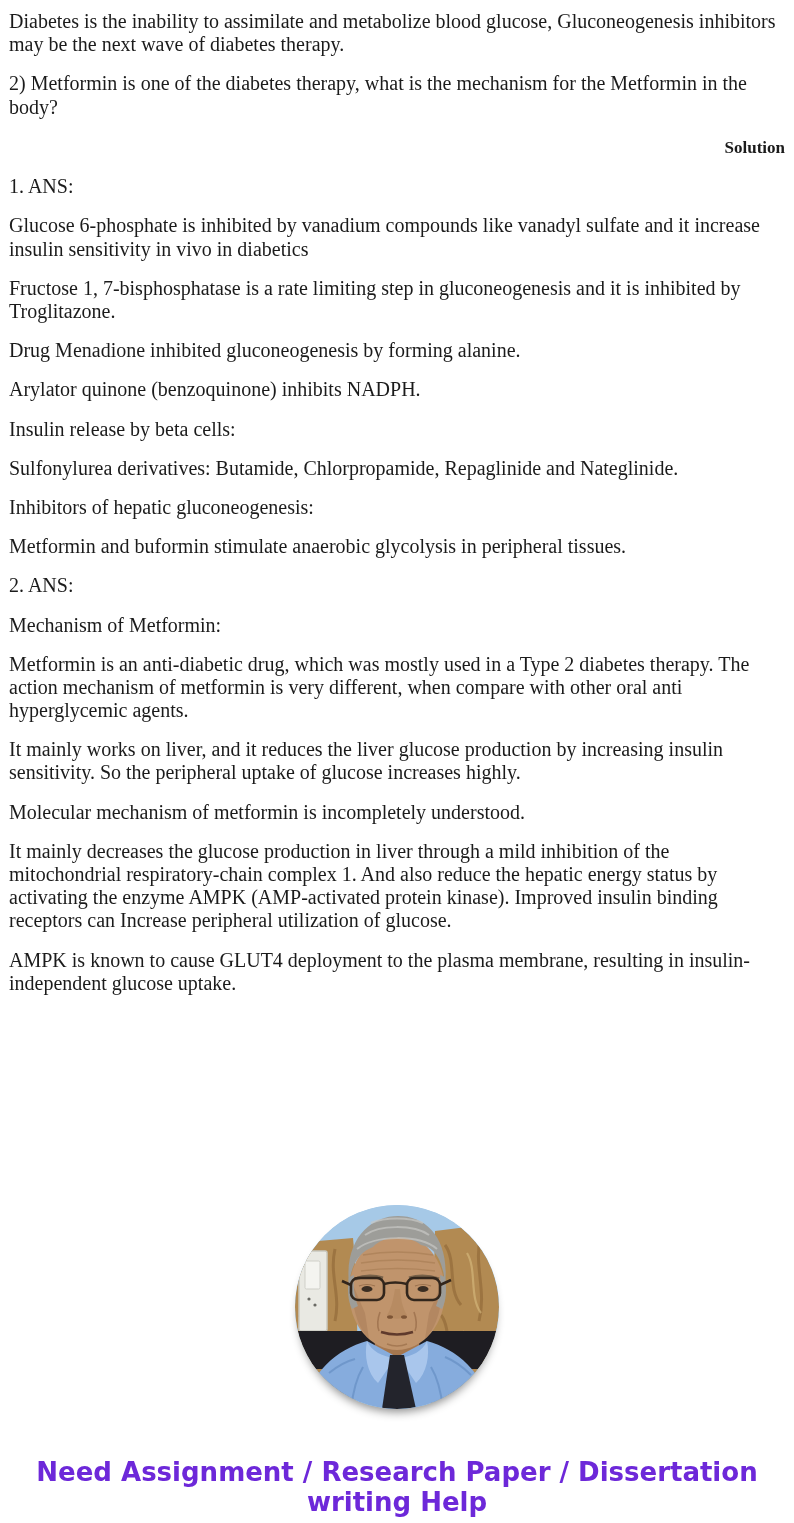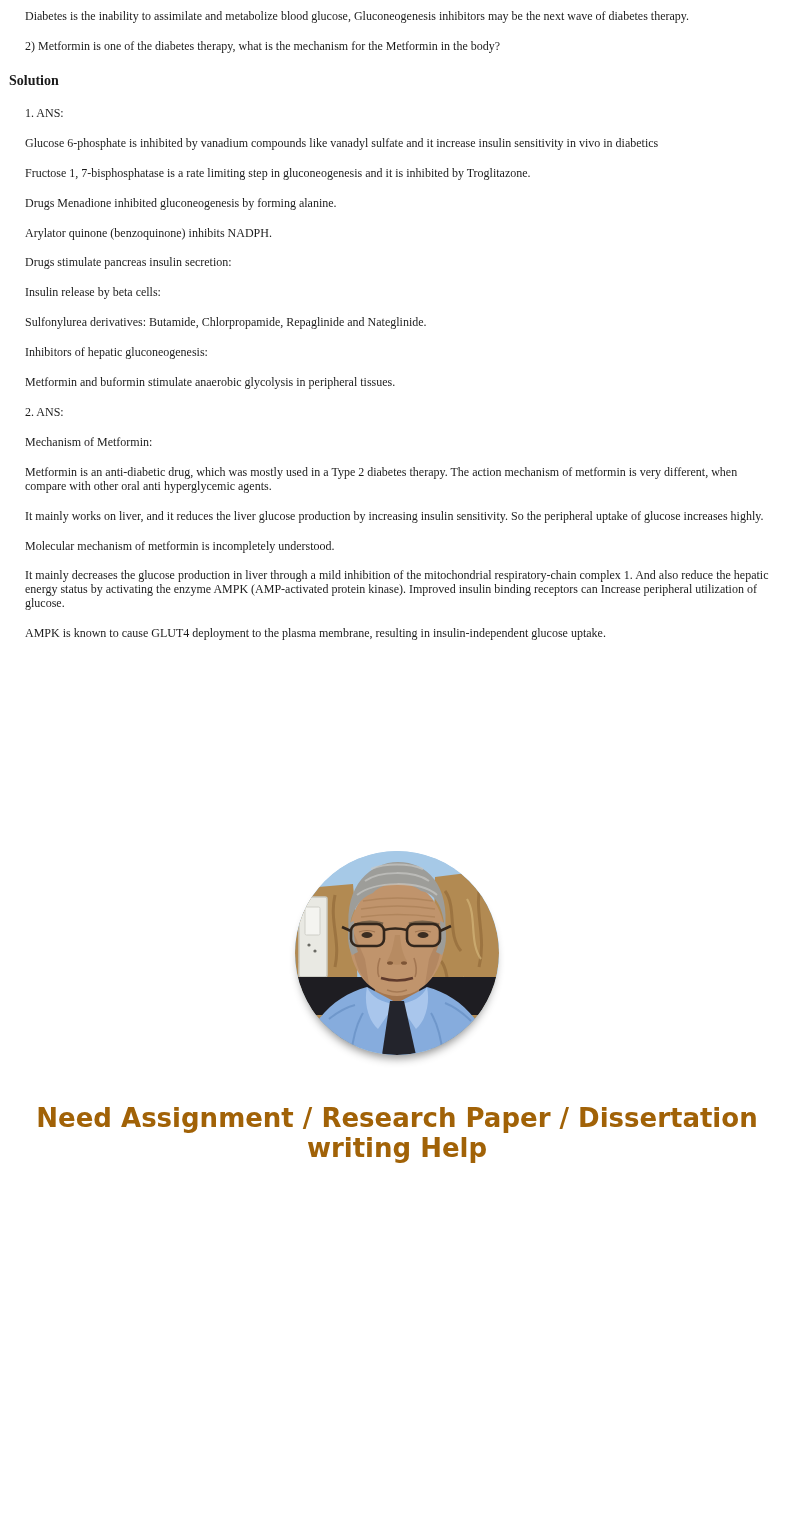--- a/index.html
+++ b/index.html
@@ -8,30 +8,31 @@
     height: 1523px;
     background: #ffffff;
     font-family: "Liberation Serif", serif;
     color: #1b1b1b;
     overflow: hidden;
   }
   .doc {
     padding: 0 9px;
   }
   .doc p {
-    font-size: 12px;
+    font-size: 20px;
     line-height: 1.16;
-    margin: 16px 16px;
+    margin: 16px 0;
   }
   .doc p.first { margin-top: 10px; }
   .doc h3.solution-heading {
-    font-size: 14px;
+    font-size: 17px;
     font-weight: bold;
     margin: 19px 0 18px 0;
     line-height: 1.15;
+    text-align: right;
   }
   .doc p.bold { font-weight: normal; }
 
   .portrait-wrap {
     margin-top: 210px;
     display: flex;
     justify-content: center;
   }
   .portrait {
     width: 204px;
@@ -43,38 +44,37 @@
   }
   .portrait svg { display: block; }
 
   .footer {
     margin-top: 48px;
     text-align: center;
     font-family: "DejaVu Sans", "Liberation Sans", sans-serif;
     font-weight: bold;
     font-size: 26px;
     line-height: 30px;
-    color: #a16207;
+    color: #6d28d9;
   }
 </style>
 </head>
 <body>
 
 <div class="doc">
   <p class="first">Diabetes is the inability to assimilate and metabolize blood glucose, Gluconeogenesis inhibitors may be the next wave of diabetes therapy.</p>
   <p>2) Metformin is one of the diabetes therapy, what is the mechanism for the Metformin in the body?</p>
 
   <h3 class="solution-heading">Solution</h3>
 
   <p class="bold">1. ANS:</p>
   <p>Glucose 6-phosphate is inhibited by vanadium compounds like vanadyl sulfate and it increase insulin sensitivity in vivo in diabetics</p>
   <p>Fructose 1, 7-bisphosphatase is a rate limiting step in gluconeogenesis and it is inhibited by Troglitazone.</p>
-  <p>Drugs Menadione inhibited gluconeogenesis by forming alanine.</p>
+  <p>Drug Menadione inhibited gluconeogenesis by forming alanine.</p>
   <p>Arylator quinone (benzoquinone) inhibits NADPH.</p>
-  <p>Drugs stimulate pancreas insulin secretion:</p>
   <p>Insulin release by beta cells:</p>
   <p>Sulfonylurea derivatives: Butamide, Chlorpropamide, Repaglinide and Nateglinide.</p>
   <p>Inhibitors of hepatic gluconeogenesis:</p>
   <p>Metformin and buformin stimulate anaerobic glycolysis in peripheral tissues.</p>
 
   <p class="bold">2. ANS:</p>
   <p class="bold">Mechanism of Metformin:</p>
   <p>Metformin is an anti-diabetic drug, which was mostly used in a Type 2 diabetes therapy. The action mechanism of metformin is very different, when compare with other oral anti hyperglycemic agents.</p>
   <p>It mainly works on liver, and it reduces the liver glucose production by increasing insulin sensitivity. So the peripheral uptake of glucose increases highly.</p>
   <p>Molecular mechanism of metformin is incompletely understood.</p>

